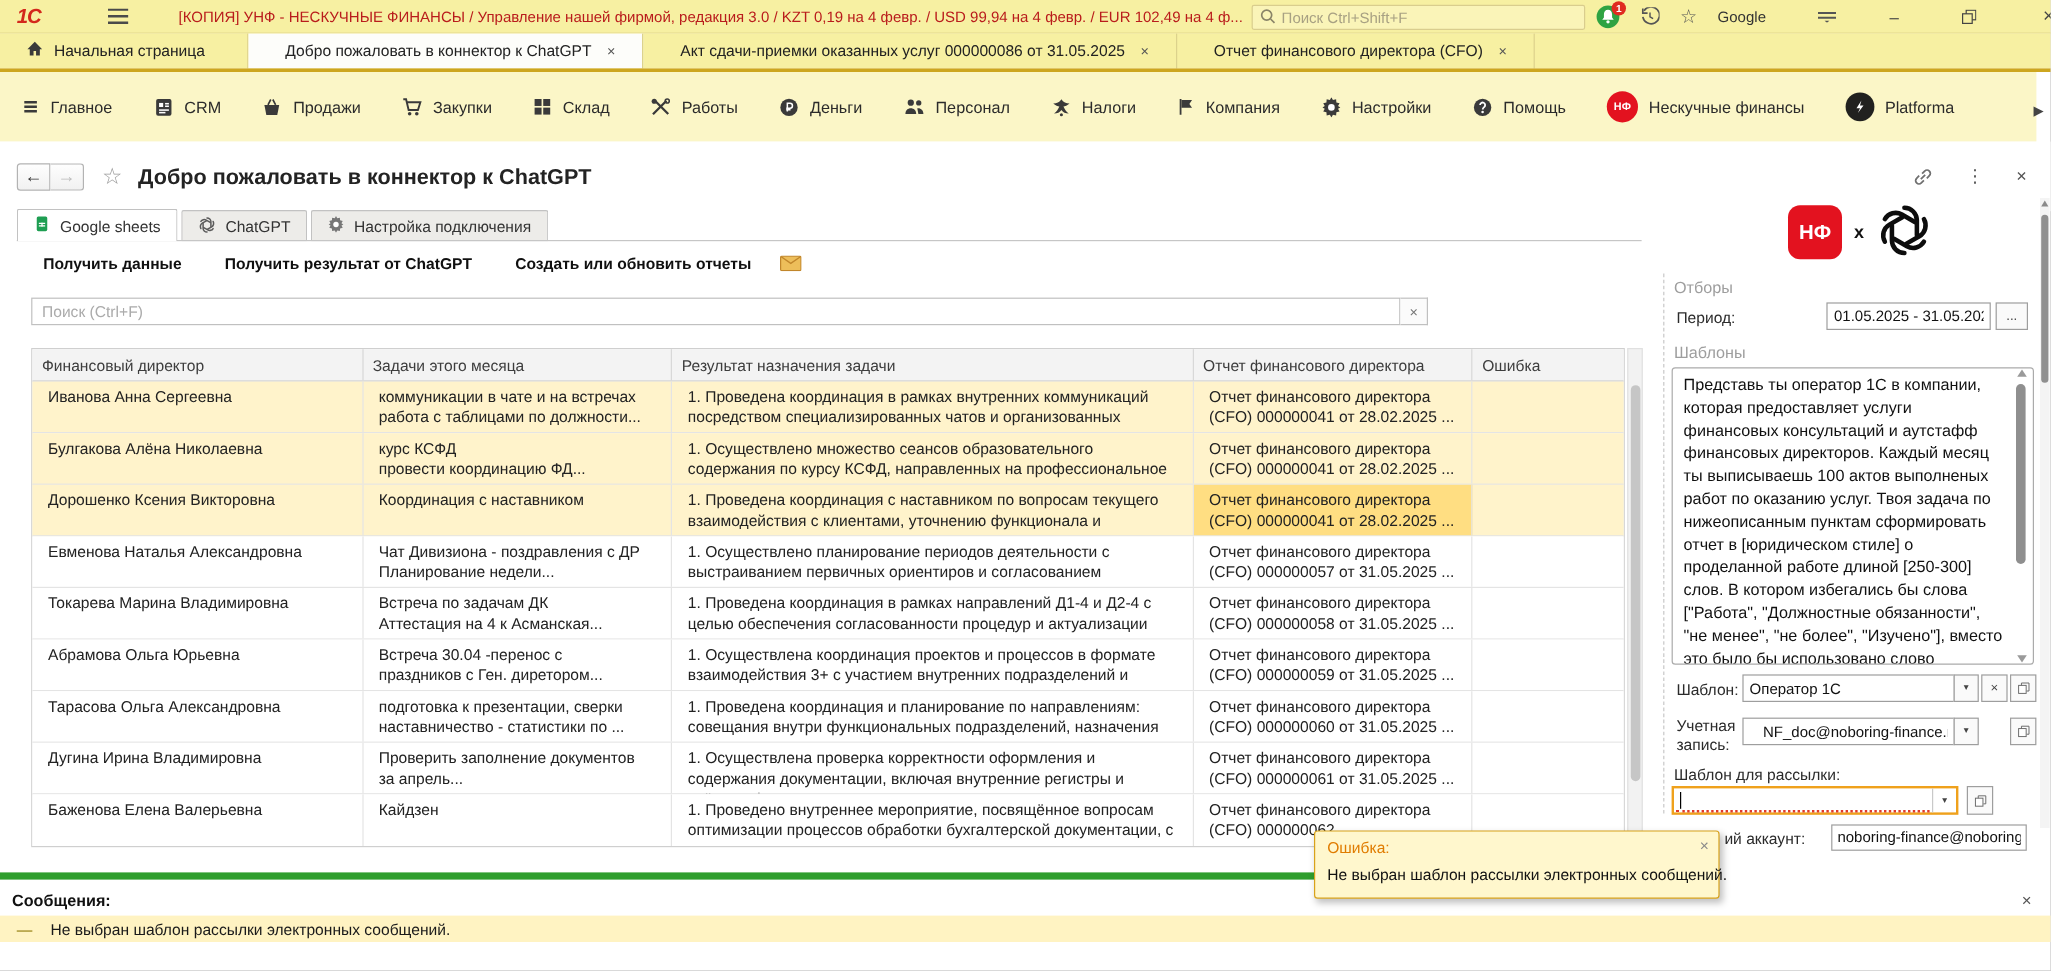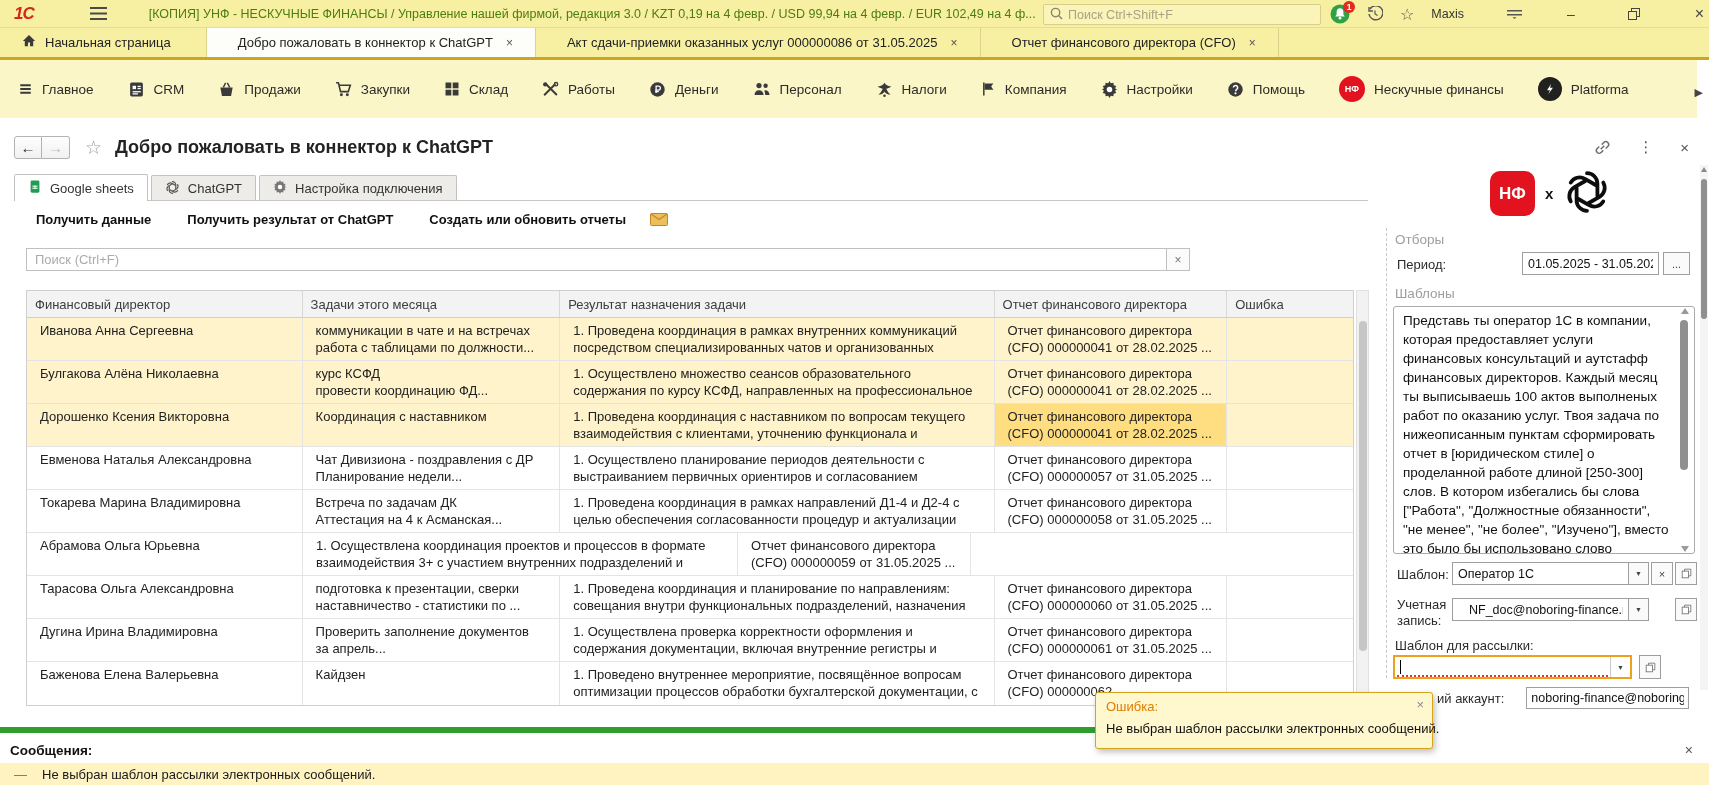--- a/index.html
+++ b/index.html
@@ -5,21 +5,21 @@
   * { margin:0; padding:0; box-sizing:border-box; }
   body { font-family:"Liberation Sans", sans-serif; background:#888; }
   .app { position:relative; width:1709px; height:809px; background:#fff; overflow:hidden;
          font-family:"Liberation Sans", sans-serif; font-size:13px; color:#1a1a1a; }
 
   
   .titlebar { position:absolute; left:0; top:0; width:1709px; height:28px; background:#F7F0A2;
               border-bottom:1px solid #E6DC92; display:flex; align-items:center; }
   .logo-1c { margin-left:14px; font-weight:800; font-style:italic; font-size:17px; color:#D3281C; letter-spacing:-1px; }
   .tb-menu { margin-left:56px; display:flex; align-items:center; cursor:pointer; }
-  .tb-title { margin-left:42px; font-size:12.5px; color:#4d7c0f; white-space:nowrap; }
+  .tb-title { margin-left:42px; font-size:12.5px; color:#b91c1c; white-space:nowrap; }
   .tb-suffix { margin-left:9px; font-size:12.5px; color:#333; }
   .tb-search { position:absolute; left:1043px; top:4px; width:278px; height:21px; background:#FAF4B8;
                border:1px solid #D9CD8E; border-radius:2px; display:flex; align-items:center; padding:0 6px; gap:5px; }
   .tb-search input { flex:1; border:0; background:transparent; outline:none; font-size:12.5px; color:#444;
                      font-family:"Liberation Sans",sans-serif; }
   .tb-search input::placeholder { color:#A8A183; }
   .tb-right { position:absolute; left:1330px; top:0; height:28px; display:flex; align-items:center; gap:17px; }
   .bell-wrap { position:relative; width:20px; height:20px; }
   .bell-badge { position:absolute; top:-3px; right:-5px; min-width:12px; height:12px; border-radius:6px;
                 background:#E02B20; color:#fff; font-size:8.5px; font-weight:bold; display:flex;
@@ -189,21 +189,21 @@
         <span class="bell-badge">1</span>
       </span>
       <span class="tb-ic">
         <svg width="16" height="16" viewBox="0 0 16 16">
             <path d="M3 3a7 7 0 11-1 5" fill="none" stroke="#555" stroke-width="1.4"></path>
             <path d="M2 1v4h4" fill="none" stroke="#555" stroke-width="1.4"></path>
             <path d="M8 4.5V8l2.6 1.6" fill="none" stroke="#555" stroke-width="1.2"></path>
           </svg>
       </span>
       <span class="tb-ic" style="font-size:16px;">☆</span>
-      <span class="tb-user">Maxis</span>
+      <span class="tb-user">Google</span>
       <span class="menu-caret">
         <svg width="15" height="9" viewBox="0 0 15 9">
             <path d="M0 0h15v1.6H0zm0 4h15v1.6H0z" fill="#555"></path>
             <path d="M5.5 7.2h4L7.5 9z" fill="#555"></path>
           </svg>
       </span>
       <span class="wbtn min">–</span>
       <span class="wbtn res">
         <svg width="12" height="12" viewBox="0 0 12 12">
             <rect x="3.5" y="0.5" width="8" height="8" fill="none" stroke="#444"></rect>
@@ -498,20 +498,22 @@
           <div class="tcell c1">Токарева Марина Владимировна</div>
           <div class="tcell c2 pre">Встреча по задачам ДК
 Аттестация на 4 к Асманская...</div>
           <div class="tcell c3">1. Проведена координация в рамках направлений Д1-4 и Д2-4 с целью обеспечения согласованности процедур и актуализации текущих показателе...</div>
           <div class="tcell c4 pre">Отчет финансового директора
 (CFO) 000000058 от 31.05.2025 ...</div>
           <div class="tcell c5"></div>
         </div>
         <div class="trow">
           <div class="tcell c1">Абрамова Ольга Юрьевна</div>
+          <div class="tcell c2 pre">Встреча 30.04 -перенос с
+праздников с Ген. диретором...</div>
           <div class="tcell c3">1. Осуществлена координация проектов и процессов в формате взаимодействия 3+ с участием внутренних подразделений и внешних ...</div>
           <div class="tcell c4 pre">Отчет финансового директора
 (CFO) 000000059 от 31.05.2025 ...</div>
           <div class="tcell c5"></div>
         </div>
         <div class="trow">
           <div class="tcell c1">Тарасова Ольга Александровна</div>
           <div class="tcell c2 pre">подготовка к презентации, сверки
 наставничество - статистики по ...</div>
           <div class="tcell c3">1. Проведена координация и планирование по направлениям: совещания внутри функциональных подразделений, назначения контактных лиц, ...</div>

